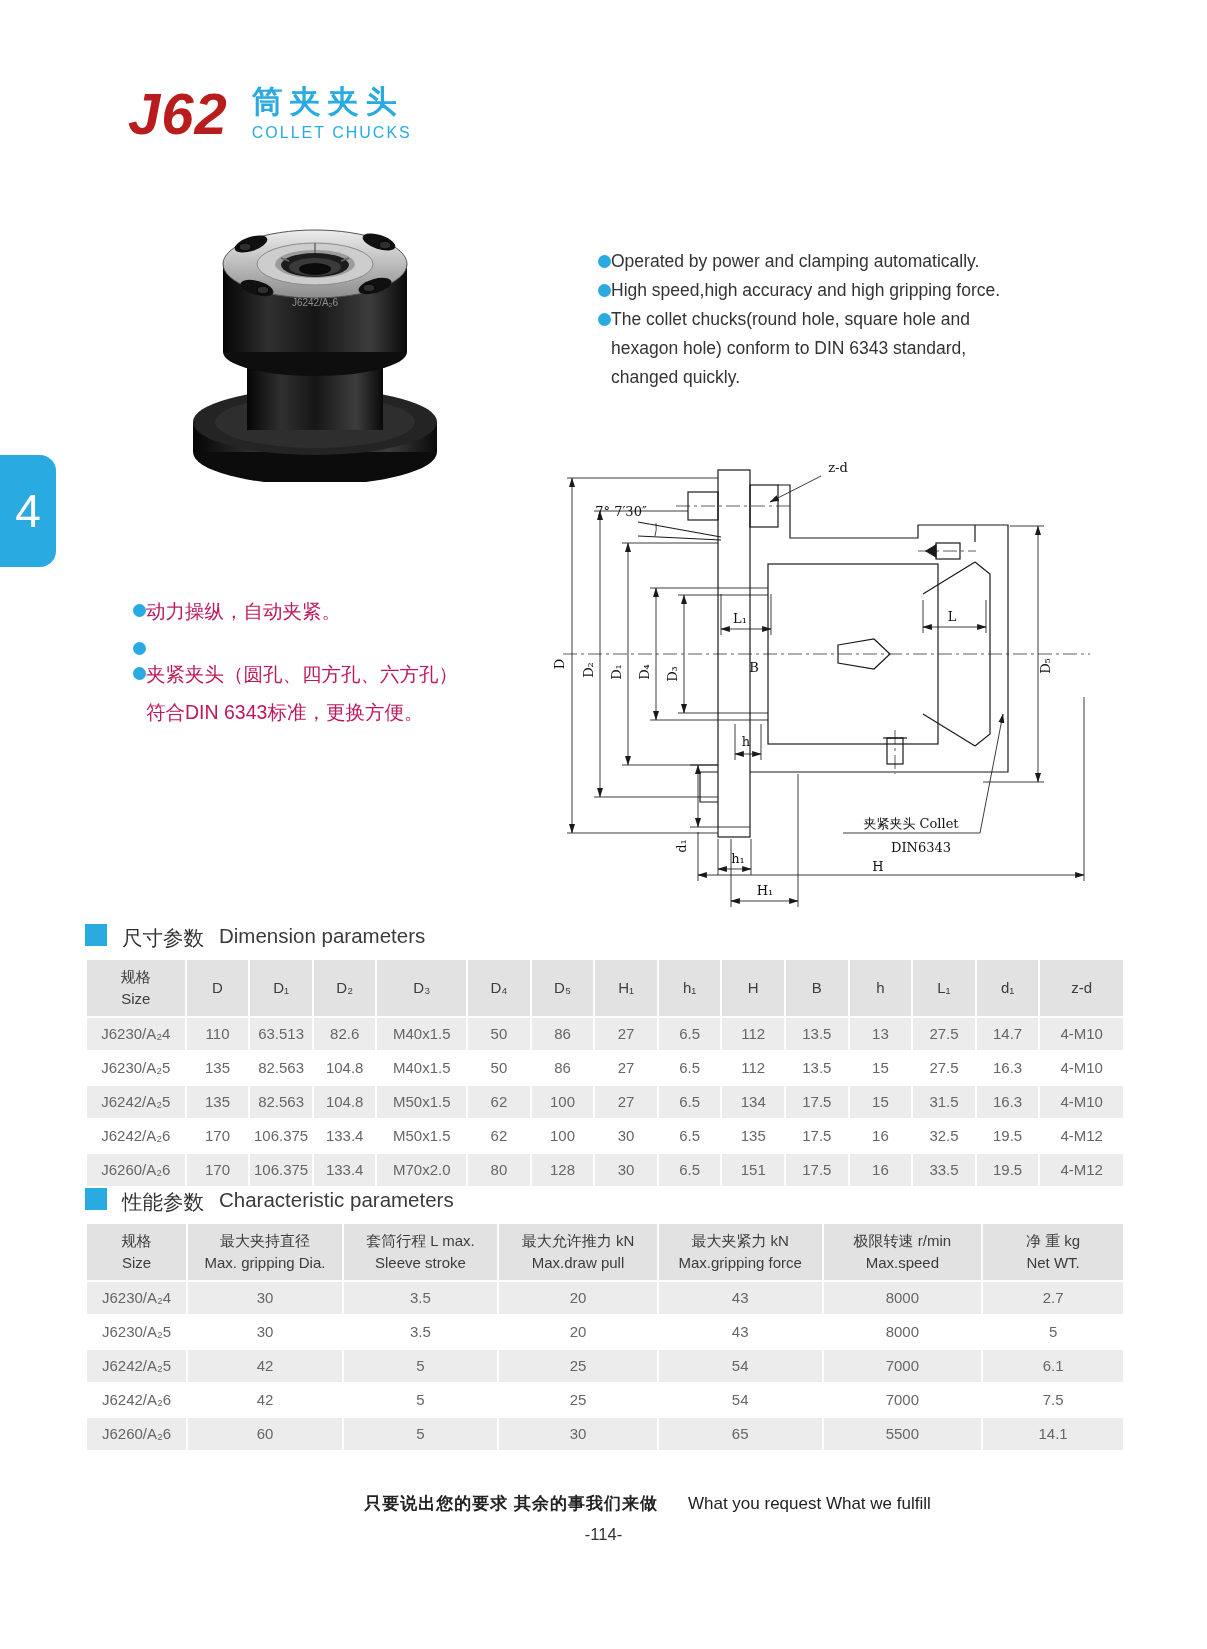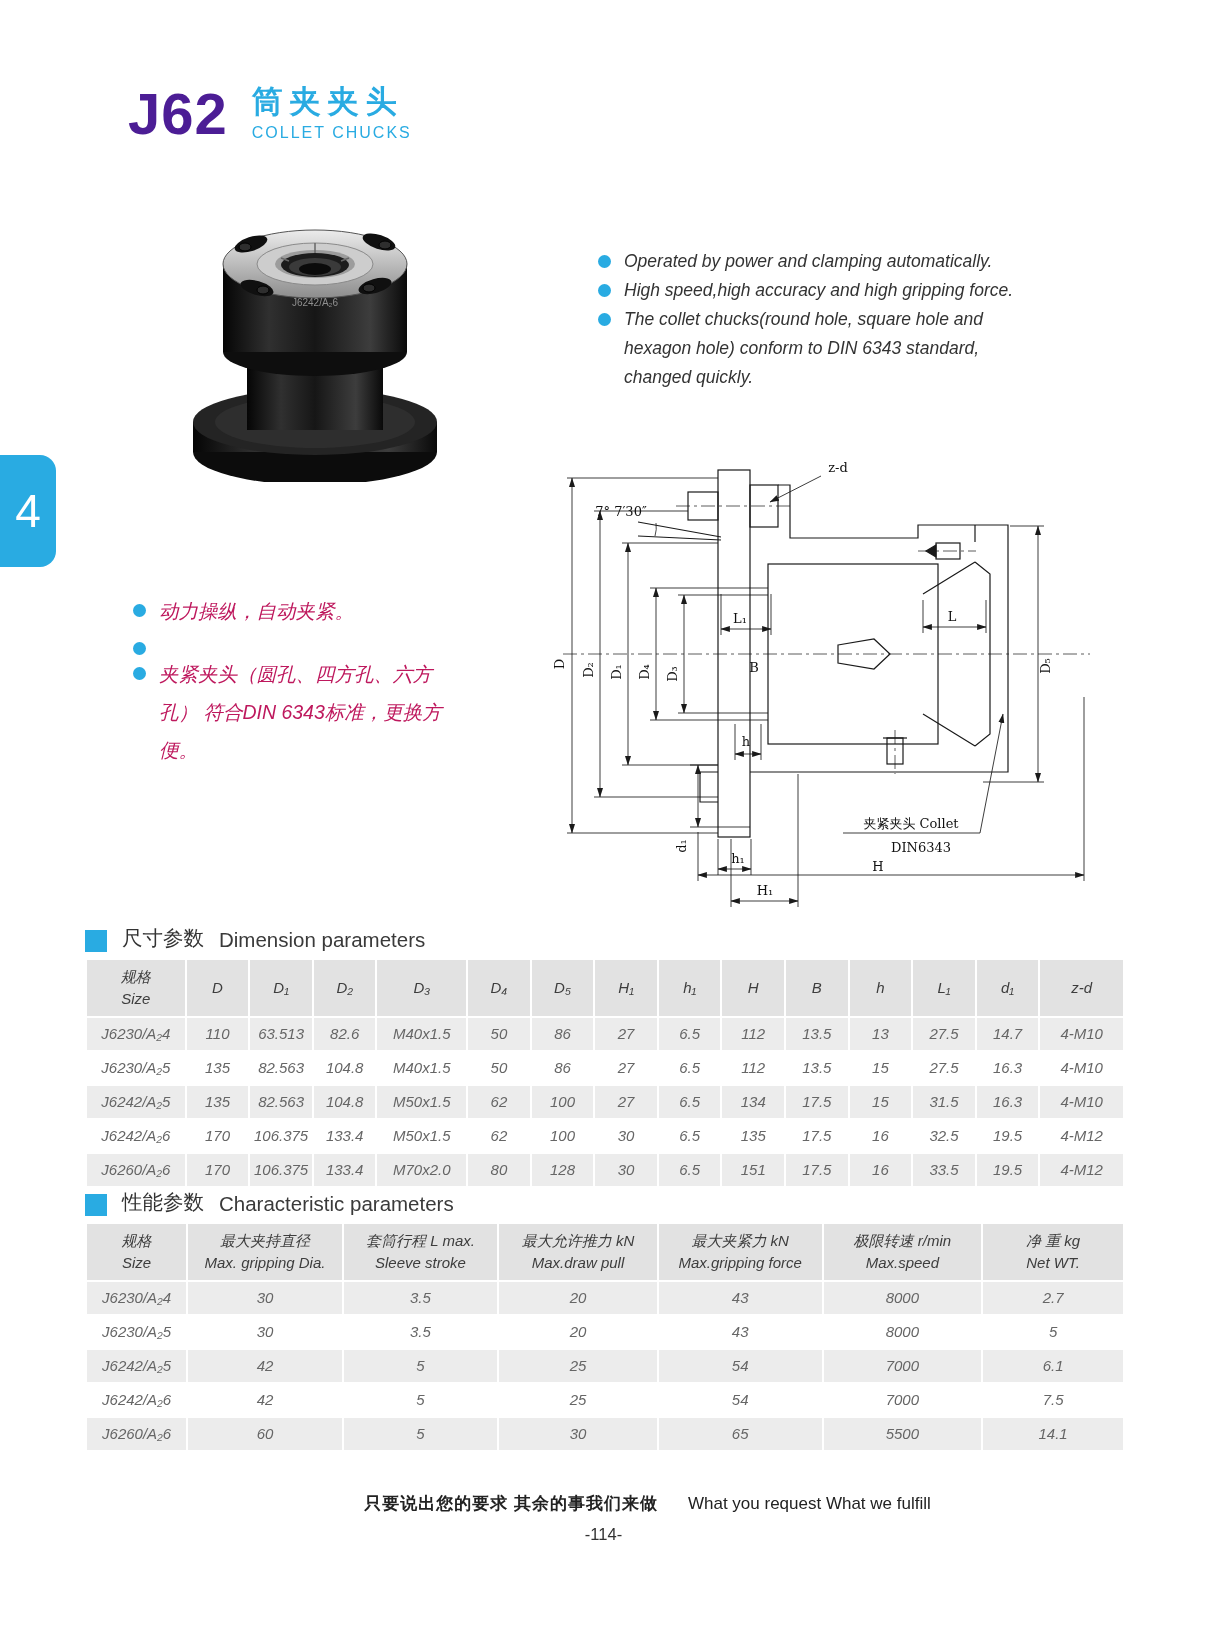--- a/index.html
+++ b/index.html
@@ -1,53 +1,53 @@
 <!DOCTYPE html>
 <html><head>
 <meta charset="utf-8">
 <style>
   html,body{margin:0;padding:0;background:#fff;}
   .page{position:relative;width:1207px;height:1649px;background:#ffffff;overflow:hidden;
         font-family:"Liberation Sans","DejaVu Sans",sans-serif;color:#333;}
 
   
   .header{position:absolute;left:128px;top:86px;display:flex;gap:24px;align-items:flex-start;}
-  .model{color:#4c1d95;font-size:58px;font-weight:bold;line-height:0.95;letter-spacing:1px;}
+  .model{color:#b91c1c;font-size:58px;font-weight:bold;line-height:0.95;letter-spacing:1px;font-style:italic;}
   .titles .cn{color:#29abe2;font-size:31px;letter-spacing:7px;line-height:1.05;font-weight:bold;}
   .titles .en{color:#29abe2;font-size:16px;letter-spacing:2px;margin-top:5px;}
 
   
   .tab4{position:absolute;left:0;top:455px;width:56px;height:112px;background:#29abe2;
         border-radius:0 16px 16px 0;color:#fff;display:flex;align-items:center;justify-content:center;
         font-size:46px;font-weight:300;}
 
   
   .features-en{position:absolute;left:598px;top:247px;width:420px;}
-  .feat{display:flex;gap:13px;color:#333;font-style:italic;}
+  .feat{display:flex;color:#333;}
   .features-en .feat{font-size:17.5px;line-height:29px;}
   .dot{flex:0 0 13px;width:13px;height:13px;border-radius:50%;background:#29abe2;}
   .features-en .dot{margin-top:8px;}
   .features-cn{position:absolute;left:133px;top:592px;width:332px;}
   .features-cn .feat{font-size:19.5px;line-height:38px;color:#be185d;}
   .features-cn .dot{margin-top:12px;}
 
   
   .drawing{position:absolute;left:538px;top:442px;width:562px;height:472px;}
   .photo{position:absolute;left:165px;top:192px;width:300px;height:290px;}
 
   
-  .section-head{position:absolute;left:85px;display:flex;align-items:flex-end;gap:15px;
+  .section-head{position:absolute;left:85px;display:flex;align-items:flex-start;gap:15px;
                 font-size:20.5px;color:#333;}
   .sq{width:22px;height:22px;background:#29abe2;}
   #sec1{top:924px;} #sec2{top:1188px;}
   .section-head .t-en{color:#3a3a3a;}
 
   
   table.tbl{position:absolute;left:85px;width:1040px;border-collapse:separate;border-spacing:2px;
-            table-layout:fixed;font-style:italic;}
+            table-layout:fixed;}
   #dimtable{top:958px;} #chrtable{top:1222px;}
   .tbl th{background:#e2e2e2;font-weight:400;color:#3d3d3d;font-size:15px;padding:6px 2px;line-height:1.45;}
   .tbl td{color:#666;font-size:15px;text-align:center;padding:7.5px 2px;}
   .tbl tbody tr:nth-child(odd) td{background:#ececec;}
   .tbl tbody tr:nth-child(even) td{background:#ffffff;}
   .dim th:nth-child(1){width:9.3%;}
   .dim th:nth-child(5){width:8.4%;}
   .dim th:nth-child(15){width:7.8%;}
   .chr th:nth-child(1){width:9.3%;}
   .chr th:nth-child(2){width:14.6%;}

